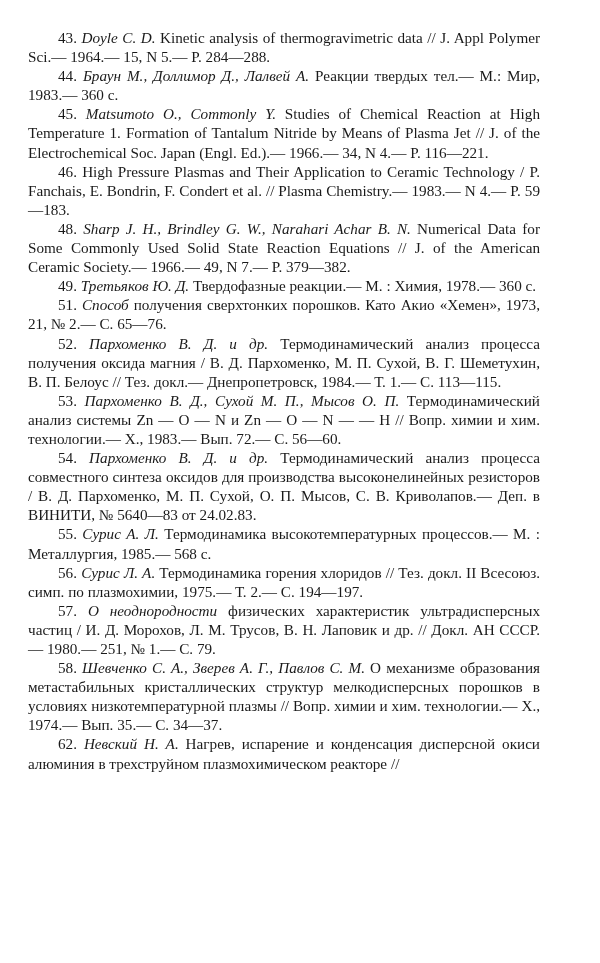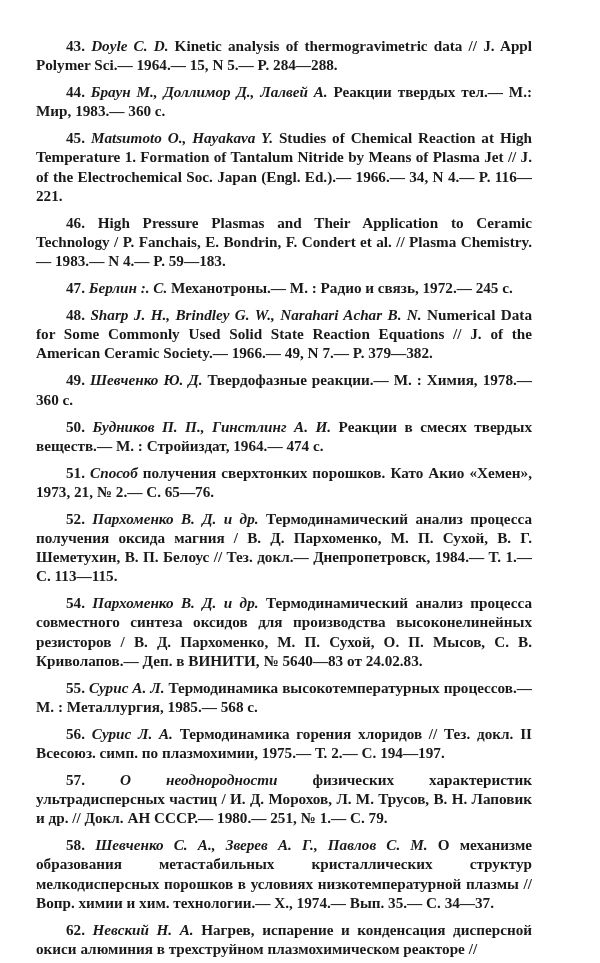--- a/index.html
+++ b/index.html
@@ -1,37 +1,36 @@
 <!DOCTYPE html>
 <html><head>
 <meta charset="utf-8">
 <style>
   html, body { margin:0; padding:0; background:#fff; }
   body { width:600px; height:963px; position:relative; overflow:hidden;
          font-family:"Liberation Serif", "DejaVu Serif", serif; color:#1a1a1a; }
   .page { position:absolute; left:28px; top:28px; width:512px; }
-  .ref { font-size:15.2px; line-height:19.1px; text-align:justify; text-indent:30px; margin:8px;font-weight:bold; }
+  .ref { font-size:15.2px; line-height:19.1px; text-align:justify; text-indent:30px; margin:0; }
   .auth { font-style:italic; }
   .pnum { position:absolute; left:30px; top:980px; font-size:15px; font-weight:bold;
           font-family:"Liberation Sans", sans-serif; }
 </style>
 </head>
 <body>
 
 <div class="page">
   <p class="ref"><span>43.</span> <span class="auth">Doyle C. D.</span> <span>Kinetic analysis of thermogravimetric data // J. Appl Polymer Sci.— 1964.— 15, N 5.— P. 284—288.</span></p>
   <p class="ref"><span>44.</span> <span class="auth">Браун М., Доллимор Д., Лалвей А.</span> <span>Реакции твердых тел.— М.: Мир, 1983.— 360 с.</span></p>
-  <p class="ref"><span>45.</span> <span class="auth">Matsumoto O., Hayakava Y.</span> <span>Studies of Chemical Reaction at High Temperature 1. Formation of Tantalum Nitride by Means of Plasma Jet // J. of the Electrochemical Soc. Japan (Engl. Ed.).— 1966.— 34, N 4.— P. 116—221.</span></p>
+  <p class="ref"><span>45.</span> <span class="auth">Matsumoto O., Commonly Y.</span> <span>Studies of Chemical Reaction at High Temperature 1. Formation of Tantalum Nitride by Means of Plasma Jet // J. of the Electrochemical Soc. Japan (Engl. Ed.).— 1966.— 34, N 4.— P. 116—221.</span></p>
   <p class="ref"><span>46.</span><span class="auth"></span> <span>High Pressure Plasmas and Their Application to Ceramic Technology / P. Fanchais, E. Bondrin, F. Condert et al. // Plasma Chemistry.— 1983.— N 4.— P. 59—183.</span></p>
-  <p class="ref"><span>47.</span> <span class="auth">Берлин :. С.</span> <span>Механотроны.— М. : Радио и связь, 1972.— 245 с.</span></p>
   <p class="ref"><span>48.</span> <span class="auth">Sharp J. H., Brindley G. W., Narahari Achar B. N.</span> <span>Numerical Data for Some Commonly Used Solid State Reaction Equations // J. of the American Ceramic Society.— 1966.— 49, N 7.— P. 379—382.</span></p>
-  <p class="ref"><span>49.</span> <span class="auth">Шевченко Ю. Д.</span> <span>Твердофазные реакции.— М. : Химия, 1978.— 360 с.</span></p>
-  <p class="ref"><span>50.</span> <span class="auth">Будников П. П., Гинстлинг А. И.</span> <span>Реакции в смесях твердых веществ.— М. : Стройиздат, 1964.— 474 с.</span></p>
+  <p class="ref"><span>49.</span> <span class="auth">Третьяков Ю. Д.</span> <span>Твердофазные реакции.— М. : Химия, 1978.— 360 с.</span></p>
   <p class="ref"><span>51.</span> <span class="auth">Способ</span> <span>получения сверхтонких порошков. Като Акио «Хемен», 1973, 21, № 2.— С. 65—76.</span></p>
   <p class="ref"><span>52.</span> <span class="auth">Пархоменко В. Д. и др.</span> <span>Термодинамический анализ процесса получения оксида магния / В. Д. Пархоменко, М. П. Сухой, В. Г. Шеметухин, В. П. Белоус // Тез. докл.— Днепропетровск, 1984.— Т. 1.— С. 113—115.</span></p>
+  <p class="ref"><span>53.</span> <span class="auth">Пархоменко В. Д., Сухой М. П., Мысов О. П.</span> <span>Термодинамический анализ системы Zn — O — N и Zn — O — N — — H // Вопр. химии и хим. технологии.— Х., 1983.— Вып. 72.— С. 56—60.</span></p>
   <p class="ref"><span>54.</span> <span class="auth">Пархоменко В. Д. и др.</span> <span>Термодинамический анализ процесса совместного синтеза оксидов для производства высоконелинейных резисторов / В. Д. Пархоменко, М. П. Сухой, О. П. Мысов, С. В. Криволапов.— Деп. в ВИНИТИ, № 5640—83 от 24.02.83.</span></p>
   <p class="ref"><span>55.</span> <span class="auth">Сурис А. Л.</span> <span>Термодинамика высокотемпературных процессов.— М. : Металлургия, 1985.— 568 с.</span></p>
   <p class="ref"><span>56.</span> <span class="auth">Сурис Л. А.</span> <span>Термодинамика горения хлоридов // Тез. докл. II Всесоюз. симп. по плазмохимии, 1975.— Т. 2.— С. 194—197.</span></p>
   <p class="ref"><span>57.</span> <span class="auth">О неоднородности</span> <span>физических характеристик ультрадисперсных частиц / И. Д. Морохов, Л. М. Трусов, В. Н. Лаповик и др. // Докл. АН СССР.— 1980.— 251, № 1.— С. 79.</span></p>
   <p class="ref"><span>58.</span> <span class="auth">Шевченко С. А., Зверев А. Г., Павлов С. М.</span> <span>О механизме образования метастабильных кристаллических структур мелкодисперсных порошков в условиях низкотемпературной плазмы // Вопр. химии и хим. технологии.— Х., 1974.— Вып. 35.— С. 34—37.</span></p>
   <p class="ref"><span>62.</span> <span class="auth">Невский Н. А.</span> <span>Нагрев, испарение и конденсация дисперсной окиси алюминия в трехструйном плазмохимическом реакторе //</span></p>
 </div>
 
 <div class="pnum">190</div>
 

